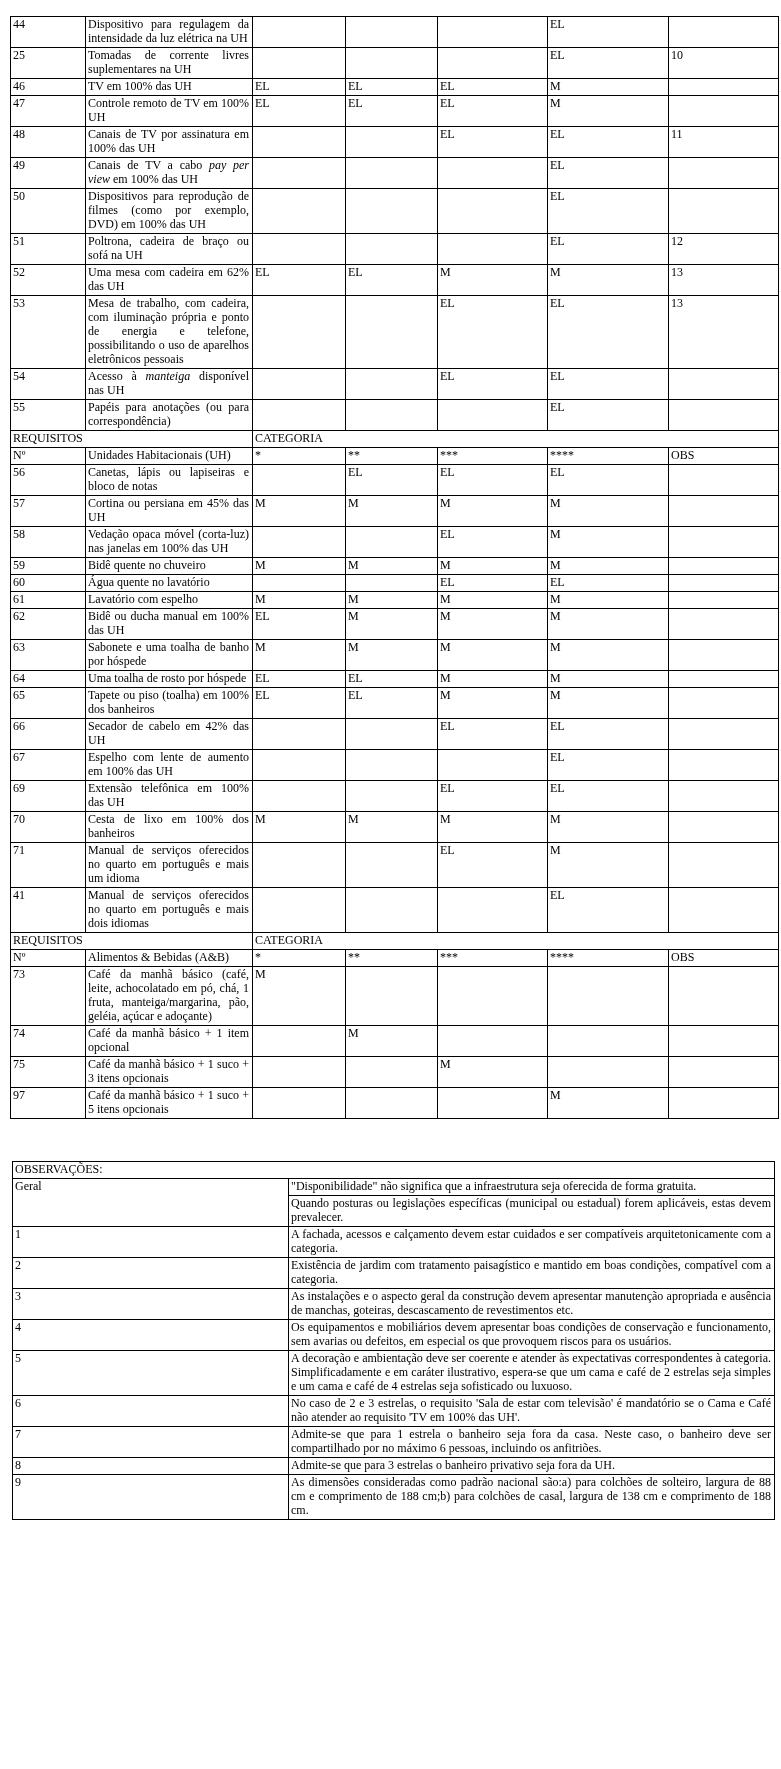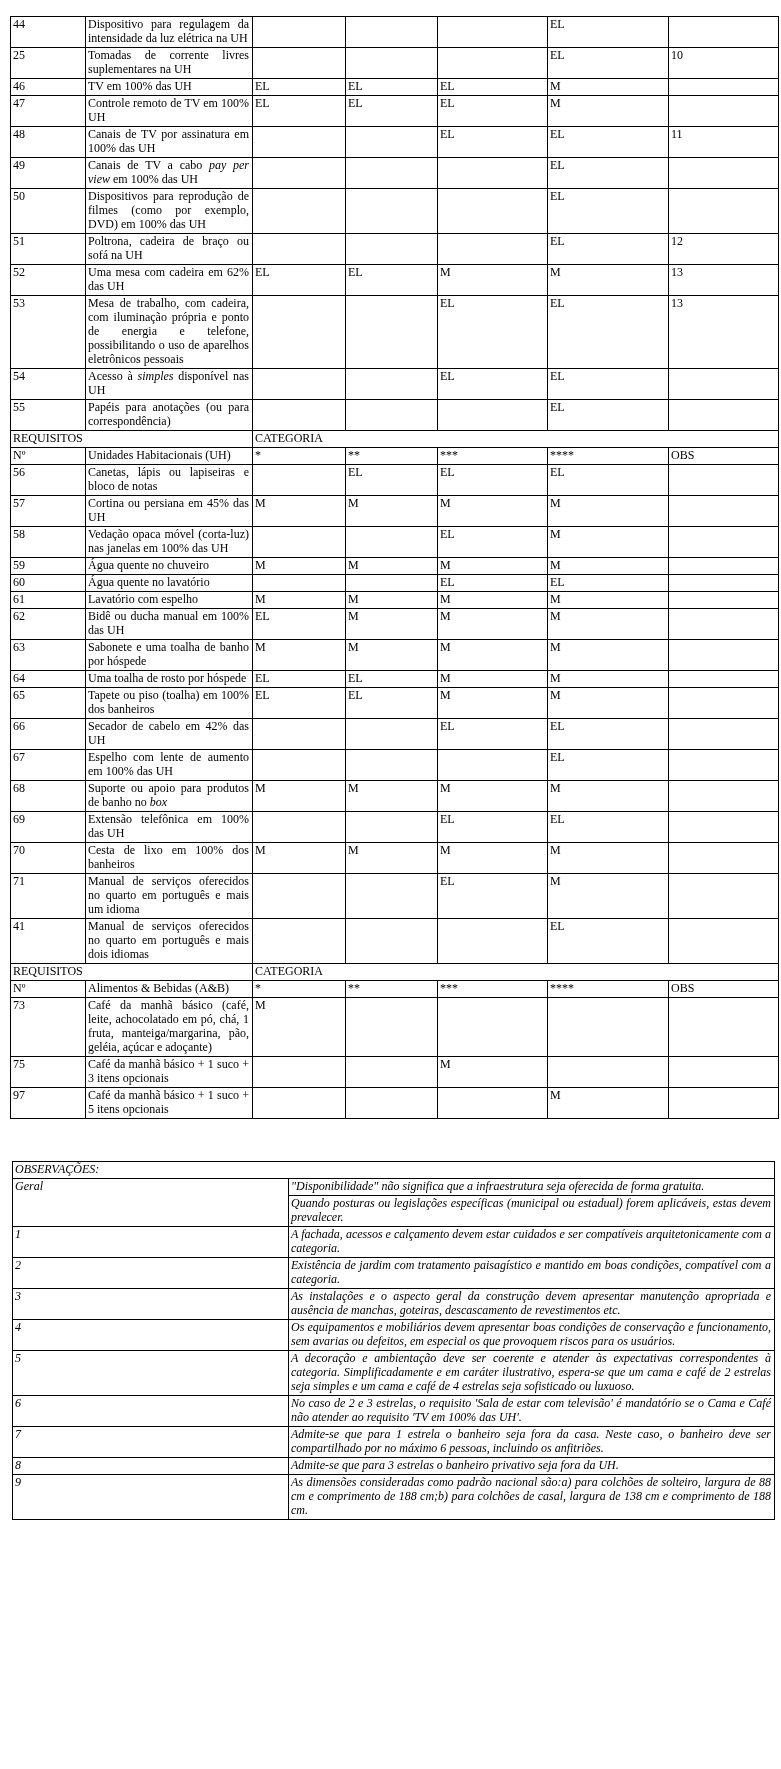--- a/index.html
+++ b/index.html
@@ -27,21 +27,20 @@
     overflow: hidden;
     word-wrap: break-word;
   }
   .req-table {
     margin: 16px 0 0 10px;
     width: 768px;
   }
   .obs-table {
     margin: 42px 0 8px 12px;
     width: 762px;
-    font-style: italic;
   }
   .desc {
     text-align: justify;
   }
   .note {
     text-align: justify;
   }
   .band {
     
   }
@@ -146,21 +145,21 @@
         <td>53</td>
         <td class="desc">Mesa de trabalho, com cadeira, com iluminação própria e ponto de energia e telefone, possibilitando o uso de aparelhos eletrônicos pessoais</td>
         <td></td>
         <td></td>
         <td>EL</td>
         <td>EL</td>
         <td>13</td>
       </tr>
       <tr>
         <td>54</td>
-        <td class="desc">Acesso à <i>simples</i> disponível nas UH</td>
+        <td class="desc">Acesso à <i>manteiga</i> disponível nas UH</td>
         <td></td>
         <td></td>
         <td>EL</td>
         <td>EL</td>
         <td></td>
       </tr>
       <tr>
         <td>55</td>
         <td class="desc">Papéis para anotações (ou para correspondência)</td>
         <td></td>
@@ -204,21 +203,21 @@
         <td>58</td>
         <td class="desc">Vedação opaca móvel (corta-luz) nas janelas em 100% das UH</td>
         <td></td>
         <td></td>
         <td>EL</td>
         <td>M</td>
         <td></td>
       </tr>
       <tr>
         <td>59</td>
-        <td class="desc">Água quente no chuveiro</td>
+        <td class="desc">Bidê quente no chuveiro</td>
         <td>M</td>
         <td>M</td>
         <td>M</td>
         <td>M</td>
         <td></td>
       </tr>
       <tr>
         <td>60</td>
         <td class="desc">Água quente no lavatório</td>
         <td></td>
@@ -281,29 +280,20 @@
         <td>EL</td>
         <td></td>
       </tr>
       <tr>
         <td>67</td>
         <td class="desc">Espelho com lente de aumento em 100% das UH</td>
         <td></td>
         <td></td>
         <td></td>
         <td>EL</td>
-        <td></td>
-      </tr>
-      <tr>
-        <td>68</td>
-        <td class="desc">Suporte ou apoio para produtos de banho no <i>box</i></td>
-        <td>M</td>
-        <td>M</td>
-        <td>M</td>
-        <td>M</td>
         <td></td>
       </tr>
       <tr>
         <td>69</td>
         <td class="desc">Extensão telefônica em 100% das UH</td>
         <td></td>
         <td></td>
         <td>EL</td>
         <td>EL</td>
         <td></td>
@@ -346,20 +336,29 @@
         <td>**</td>
         <td>***</td>
         <td>****</td>
         <td>OBS</td>
       </tr>
       <tr>
         <td>73</td>
         <td class="desc">Café da manhã básico (café, leite, achocolatado em pó, chá, 1 fruta, manteiga/margarina, pão, geléia, açúcar e adoçante)</td>
         <td>M</td>
         <td></td>
+        <td></td>
+        <td></td>
+        <td></td>
+      </tr>
+      <tr>
+        <td>74</td>
+        <td class="desc">Café da manhã básico + 1 item opcional</td>
+        <td></td>
+        <td>M</td>
         <td></td>
         <td></td>
         <td></td>
       </tr>
       <tr>
         <td>75</td>
         <td class="desc">Café da manhã básico + 1 suco + 3 itens opcionais</td>
         <td></td>
         <td></td>
         <td>M</td>

